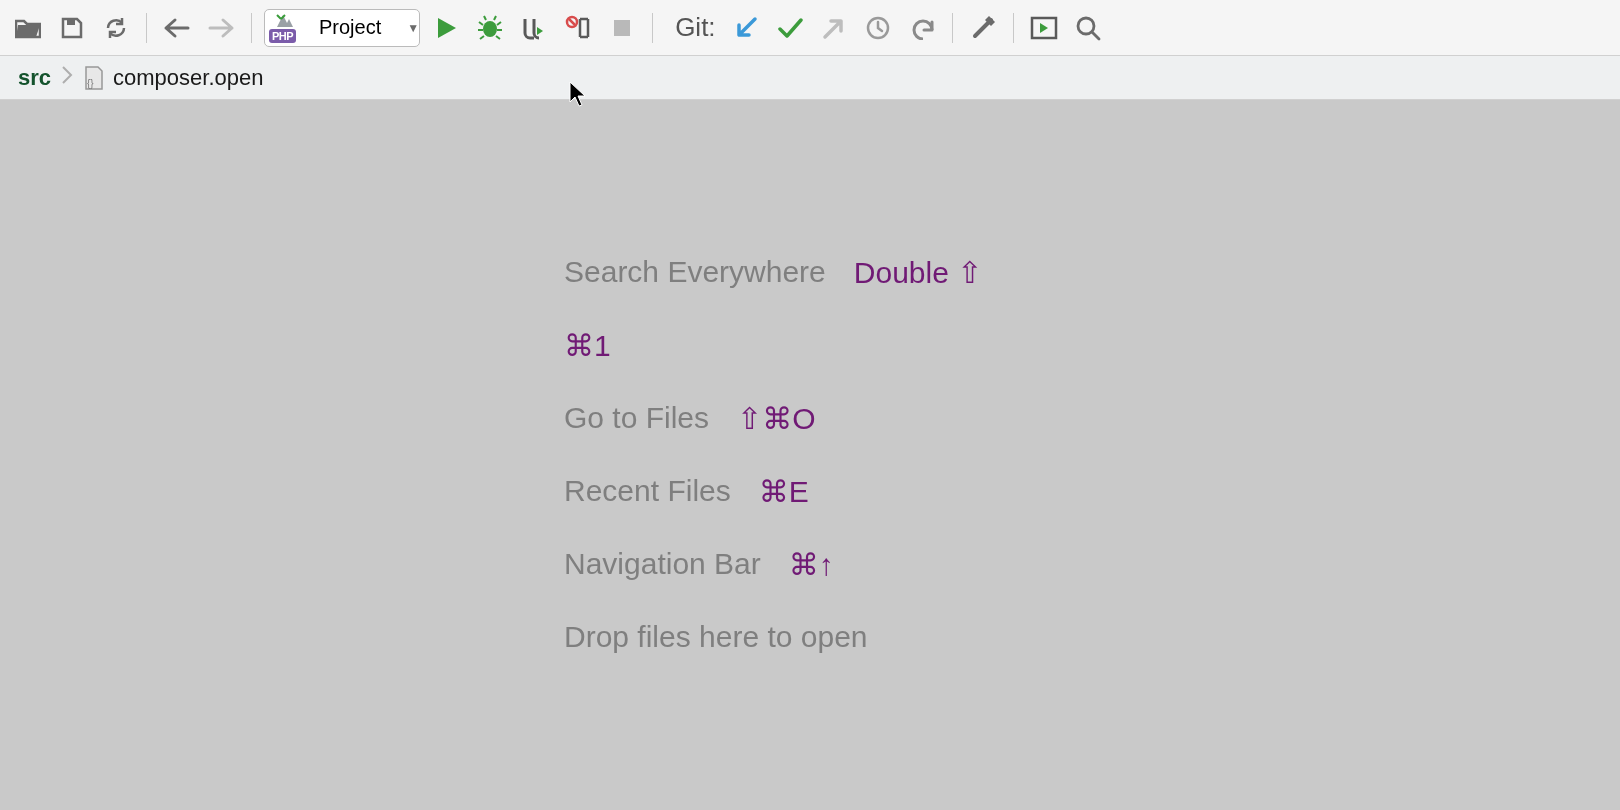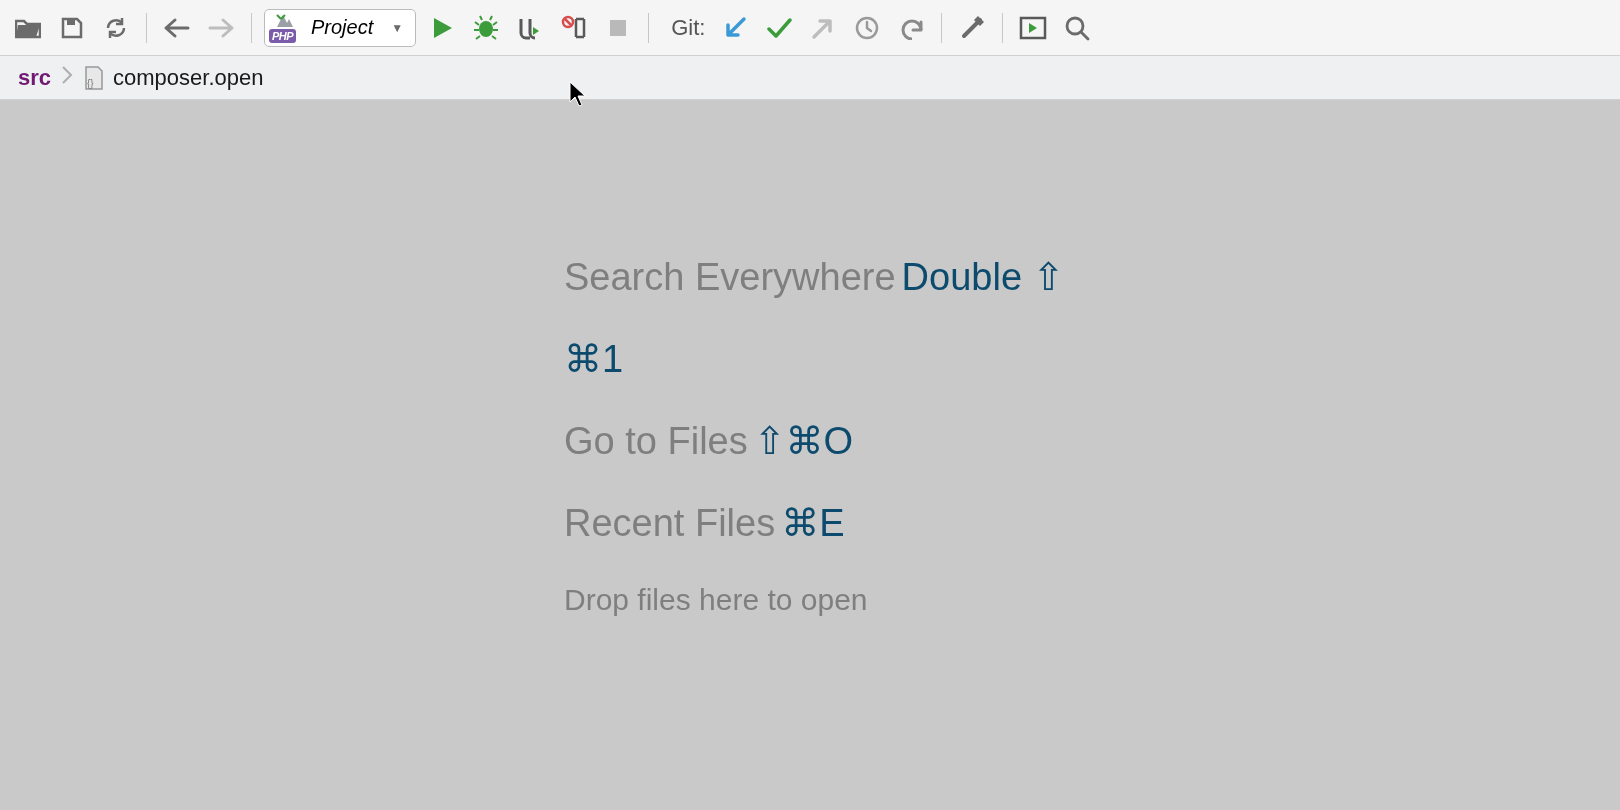--- a/index.html
+++ b/index.html
@@ -34,67 +34,66 @@
     background: #c8c8c8;
     margin: 0 4px;
   }
   .run-config {
     display: flex;
     align-items: center;
     height: 38px;
     border: 1px solid #bbb;
     border-radius: 5px;
     background: #fff;
-    padding: 0 12px 0 6px;
-    gap: 12px;
+    padding: 0 0 0 6px;
+    gap: 20px;
     cursor: pointer;
     font-size: 20px;
-    font-style: italic;
   }
   .run-config .php-badge {
     position: relative;
     width: 28px; height: 26px;
     display: flex; align-items:flex-end; justify-content:center;
   }
   .run-config .php-badge svg { position:absolute; top:-2px; left:4px; }
   .run-config .php-text {
     position:absolute; bottom:-2px; left:-2px;
     background:#7b5caa; color:#fff; font-size:11px; font-weight:700;
     padding:1px 3px; border-radius:3px; letter-spacing:-0.5px;
   }
   .run-config .caret { color:#6b6b6b; font-size:12px; margin-left:6px; }
-  .git-label { font-size: 22px; color:#555; margin: 0 4px 0 10px; }
+  .git-label { font-size: 26px; color:#555; margin: 0 4px 0 10px; }
   .breadcrumb {
     display: flex;
     align-items: center;
     height: 44px;
     background: #eef0f1;
     border-bottom: 1px solid #d0d0d0;
     padding: 0 18px;
     font-size: 22px;
     gap: 10px;
   }
-  .breadcrumb .folder { font-weight: 700; color:#701a75; }
+  .breadcrumb .folder { font-weight: 700; color:#14532d; }
   .breadcrumb .chev { color:#a8a8a8; }
   .breadcrumb .file { color:#1a1a1a; display:flex; align-items:center; gap:8px; }
   .editor-empty {
     position: absolute;
     top: 255px;
     left: 564px;
   }
   .tip-row {
     display: flex;
-    align-items: center;
-    gap: 6px;
-    font-size: 38px;
+    align-items: flex-start;
+    gap: 28px;
+    font-size: 30px;
     margin-bottom: 38px;
     color: #7f7f7f;
   }
   .tip-row .label { color:#7f7f7f; }
-  .tip-row .shortcut { color:#0c4a6e; }
+  .tip-row .shortcut { color:#701a75; }
   .drop-text { font-size: 30px; color:#7f7f7f; }
   .cursor {
     position: absolute;
     top: 80px; left: 568px;
     pointer-events: none;
   }
 </style>
 </head>
 <body>
 
@@ -249,20 +248,24 @@
     <span class="shortcut">⌘1</span>
   </div>
   <div class="tip-row">
     <span class="label">Go to Files</span>
     <span class="shortcut">⇧⌘O</span>
   </div>
   <div class="tip-row">
     <span class="label">Recent Files</span>
     <span class="shortcut">⌘E</span>
   </div>
+  <div class="tip-row">
+    <span class="label">Navigation Bar</span>
+    <span class="shortcut">⌘↑</span>
+  </div>
   <div class="drop-text">Drop files here to open</div>
 </div>
 
 <div class="cursor">
   <svg width="20" height="28" viewBox="0 0 20 28">
       <path d="M2 2l0 20 5-5 4 9 3-1-4-9 7 0z" fill="#000" stroke="#fff" stroke-width="1"></path>
     </svg>
 </div>
 
 </body></html>

